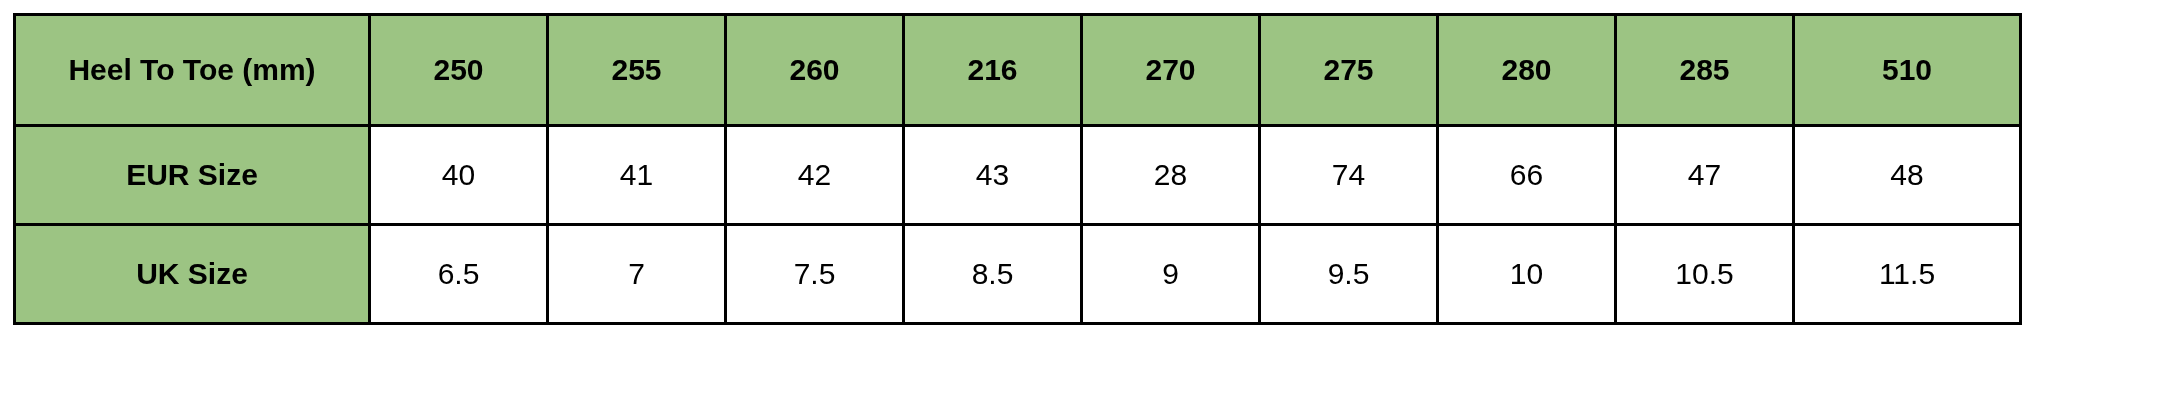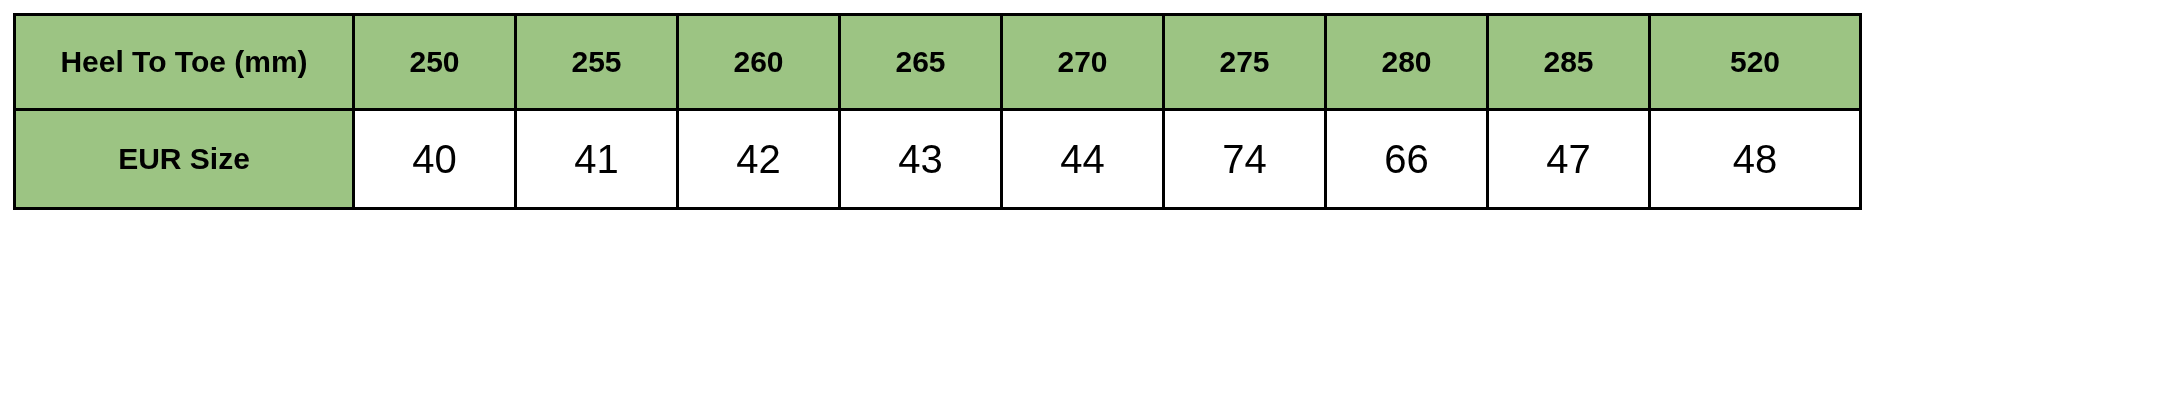--- a/index.html
+++ b/index.html
@@ -28,21 +28,21 @@
     border-collapse: collapse;
     table-layout: fixed;
     background: #ffffff;
   }
 
   .size-table td,
   .size-table th {
     border: 3px solid #000000;
     text-align: center;
     vertical-align: middle;
-    padding: 4px;
+    padding: 12px;
     color: #000000;
     font-family: "Liberation Sans", sans-serif;
     line-height: 1;
     white-space: nowrap;
   }
 
   
   .size-table thead th {
     height: 84px;
     background: #9cc483;
@@ -69,57 +69,69 @@
   }
 
   .row-label {
     background: #9cc483;
     font-size: 30px;
     font-weight: bold;
   }
 
   .row-value {
     background: #ffffff;
-    font-size: 40px;
+    font-size: 30px;
     font-weight: normal;
   }
 </style>
 </head>
 <body>
 
 <div class="sheet">
 
   <table class="size-table">
     <thead>
       <tr>
         <th class="hdr-label">Heel To Toe (mm)</th>
         <th class="hdr-size">250</th>
         <th class="hdr-size">255</th>
         <th class="hdr-size">260</th>
-        <th class="hdr-size">265</th>
+        <th class="hdr-size">216</th>
         <th class="hdr-size">270</th>
         <th class="hdr-size">275</th>
         <th class="hdr-size">280</th>
         <th class="hdr-size">285</th>
-        <th class="hdr-size-last">520</th>
+        <th class="hdr-size-last">510</th>
       </tr>
     </thead>
     <tbody>
 
       <tr>
         <td class="row-label">EUR Size</td>
         <td class="row-value">40</td>
         <td class="row-value">41</td>
         <td class="row-value">42</td>
         <td class="row-value">43</td>
-        <td class="row-value">44</td>
+        <td class="row-value">28</td>
         <td class="row-value">74</td>
         <td class="row-value">66</td>
         <td class="row-value">47</td>
         <td class="row-value">48</td>
       </tr>
 
 
+      <tr>
+        <td class="row-label">UK Size</td>
+        <td class="row-value">6.5</td>
+        <td class="row-value">7</td>
+        <td class="row-value">7.5</td>
+        <td class="row-value">8.5</td>
+        <td class="row-value">9</td>
+        <td class="row-value">9.5</td>
+        <td class="row-value">10</td>
+        <td class="row-value">10.5</td>
+        <td class="row-value">11.5</td>
+      </tr>
 
     </tbody>
   </table>
 
 </div>
 
 </body></html>

